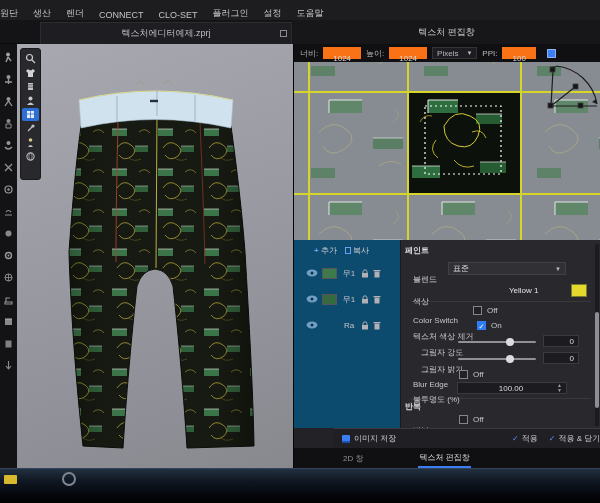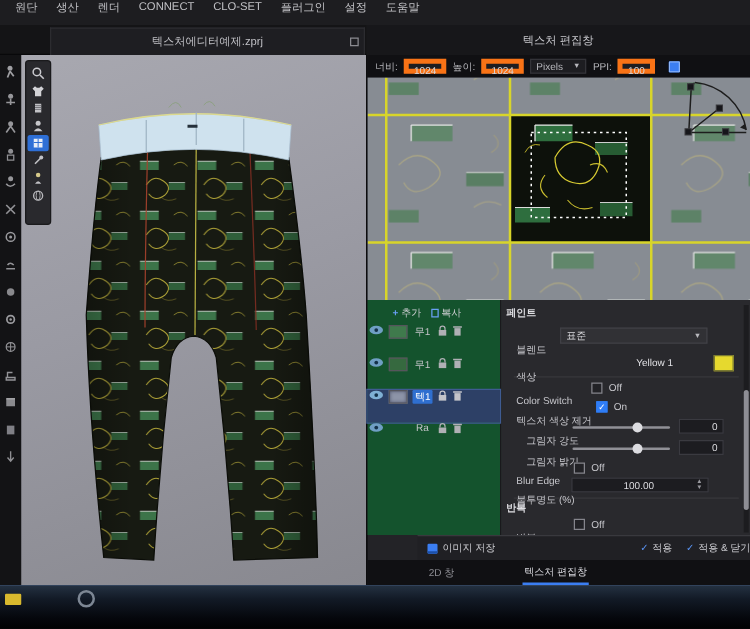--- a/index.html
+++ b/index.html
@@ -2,21 +2,21 @@
 <html><head>
 <meta charset="utf-8">
 <style>
   * { margin:0; padding:0; box-sizing:border-box; }
   html,body { width:600px; height:503px; background:#000; overflow:hidden; }
   body { font-family:"Liberation Sans", sans-serif; color:#c8c8cc; }
   .app { position:absolute; inset:0; width:600px; height:503px; background:#151517; }
   .abs { position:absolute; }
 
   
-  .menubar { left:0; top:0; width:600px; height:20px; background:#1d1d20; display:flex; align-items:flex-start; gap:15px; padding-left:12px; font-size:9px; color:#c2c2c6; }
+  .menubar { left:0; top:0; width:600px; height:20px; background:#1d1d20; display:flex; align-items:flex-end; gap:15px; padding-left:0; font-size:9px; color:#c2c2c6; }
   .menubar span { cursor:default; white-space:nowrap; }
 
   
   .tabstrip { left:0; top:20px; width:600px; height:24px; background:#141416; border-bottom:1px solid #08080a; }
   .projtab { position:absolute; left:40px; top:2px; width:252px; height:22px; background:#1e1e22; border:1px solid #2c2c30; border-bottom:none; display:flex; align-items:center; justify-content:center; font-size:9px; color:#bfbfc4; }
   .projtab .winicon { position:absolute; right:4px; top:7px; width:7px; height:7px; border:1px solid #8a8a90; }
   .edtitle { position:absolute; left:293px; top:0; width:307px; height:24px; display:flex; align-items:center; justify-content:center; font-size:9px; color:#c8c8cd; background:#17171a; }
 
   
   .lstrip { left:0; top:44px; width:17px; height:424px; background:#131315; display:flex; flex-direction:column; align-items:center; padding-top:8px; gap:11px; }
@@ -24,32 +24,32 @@
   .ftoolbar { left:20px; top:48px; width:21px; height:132px; background:#29292d; border:1px solid #1a1a1c; border-radius:3px; display:flex; flex-direction:column; align-items:center; padding-top:3px; gap:1px; z-index:5; }
   .ft-ico { width:17px; height:13px; display:flex; align-items:center; justify-content:center; border-radius:2px; }
   .ft-ico.active { background:#2e6fd6; }
 
   
   .viewport { left:17px; top:44px; width:276px; height:424px; background:linear-gradient(160deg,#a8a8b0 0%,#9a9aa3 45%,#88888f 100%); }
 
   
   .rpanel { left:293px; top:44px; width:307px; height:424px; background:#232327; border-left:1px solid #050506; }
   .infobar { position:absolute; left:0; top:0; width:307px; height:18px; background:#101013; display:flex; align-items:center; font-size:8px; color:#b8b8bd; gap:5px; padding:0 6px; }
-  .infobar .ival { background:#1d1d21; border:4px solid #f97316; padding:0 4px; min-width:26px; height:12px; line-height:11px; color:#d8d8dc; }
+  .infobar .ival { background:#1d1d21; border:6px solid #f97316; padding:0 4px; min-width:26px; height:12px; line-height:11px; color:#d8d8dc; }
   .infobar .iunit { display:flex; gap:8px; align-items:center; background:#1d1d21; border:1px solid #333338; padding:0 4px; height:12px; line-height:11px; }
   .gridicon { width:9px; height:9px; background:#3b7ef2; border-radius:1px; box-shadow:inset 0 0 0 1px #8db4f7; margin-left:6px; }
 
   .canvaswrap { position:absolute; left:0; top:18px; width:307px; height:178px; background:#5a5e66; overflow:hidden; }
 
   
-  .layers { position:absolute; left:0; top:196px; width:107px; height:188px; background:#14532d; border-right:1px solid #19191c; }
+  .layers { position:absolute; left:0; top:196px; width:107px; height:188px; background:#0c4a6e; border-right:1px solid #19191c; }
   .lbtns { display:flex; gap:8px; padding:5px 0 4px 20px; font-size:8px; color:#d0d0d4; align-items:center; }
   .lbtns .plus { color:#6aa0f5; font-weight:bold; }
   .copyico { width:6px; height:7px; border:1px solid #6aa0f5; position:relative; margin-right:2px; display:inline-block; }
-  .lrow { position:relative; height:26px; display:flex; align-items:flex-start; padding-left:1px; gap:4px; }
+  .lrow { position:relative; height:26px; display:flex; align-items:center; padding-left:12px; gap:4px; }
   .lrow.sel { background:#2d4066; outline:1px solid #3f5b92; }
   .lthumb { width:15px; height:11px; border:1px solid #55555c; }
   .lname { font-size:8px; color:#c4c4c9; min-width:16px; text-align:center; }
   .lname.chip { background:#2f6fd0; color:#fff; border-radius:1px; padding:0 2px; }
 
   
   .props { position:absolute; left:107px; top:196px; width:200px; height:188px; background:#29292d; overflow:hidden; font-size:8px; }
   .prow { position:absolute; left:0; width:196px; height:14px; }
   .plabel { position:absolute; left:12px; top:12px; color:#c6c6cb; white-space:nowrap; }
   .plabel.ind { left:20px; }
@@ -355,36 +355,20 @@
         <span class="lname">무1</span>
         <svg width="8" height="9">
             <rect x="1" y="4" width="6" height="4.5" fill="#b0b0b5"></rect>
             <path d="M2 4 v-1.2 a2 2 0 0 1 4 0 V4" stroke="#b0b0b5" fill="none"></path>
           </svg>
         <svg width="8" height="9">
             <rect x="1.5" y="2.5" width="5" height="6" fill="#b0b0b5"></rect>
             <rect x="0.5" y="1" width="7" height="1.2" fill="#b0b0b5"></rect>
           </svg>
       </div>
-      <div class="lrow sel">
-        <svg width="12" height="8">
-            <ellipse cx="6" cy="4" rx="5.4" ry="3.4" fill="#7fb0d4"></ellipse>
-            <circle cx="6" cy="4" r="1.5" fill="#15324a"></circle>
-          </svg>
-        <span class="lthumb" style="background:#8d94a8;box-shadow:inset 0 0 3px #4a5068"></span>
-        <span class="lname chip">텍1</span>
-        <svg width="8" height="9">
-            <rect x="1" y="4" width="6" height="4.5" fill="#c4c4c9"></rect>
-            <path d="M2 4 v-1.2 a2 2 0 0 1 4 0 V4" stroke="#c4c4c9" fill="none"></path>
-          </svg>
-        <svg width="8" height="9">
-            <rect x="1.5" y="2.5" width="5" height="6" fill="#c4c4c9"></rect>
-            <rect x="0.5" y="1" width="7" height="1.2" fill="#c4c4c9"></rect>
-          </svg>
-      </div>
       <div class="lrow">
         <svg width="12" height="8">
             <ellipse cx="6" cy="4" rx="5.4" ry="3.4" fill="#6f9fc4"></ellipse>
             <circle cx="6" cy="4" r="1.5" fill="#15324a"></circle>
           </svg>
         <span class="lthumb" style="visibility:hidden"></span>
         <span class="lname">Ra</span>
         <svg width="8" height="9">
             <rect x="1" y="4" width="6" height="4.5" fill="#b0b0b5"></rect>
             <path d="M2 4 v-1.2 a2 2 0 0 1 4 0 V4" stroke="#b0b0b5" fill="none"></path>

